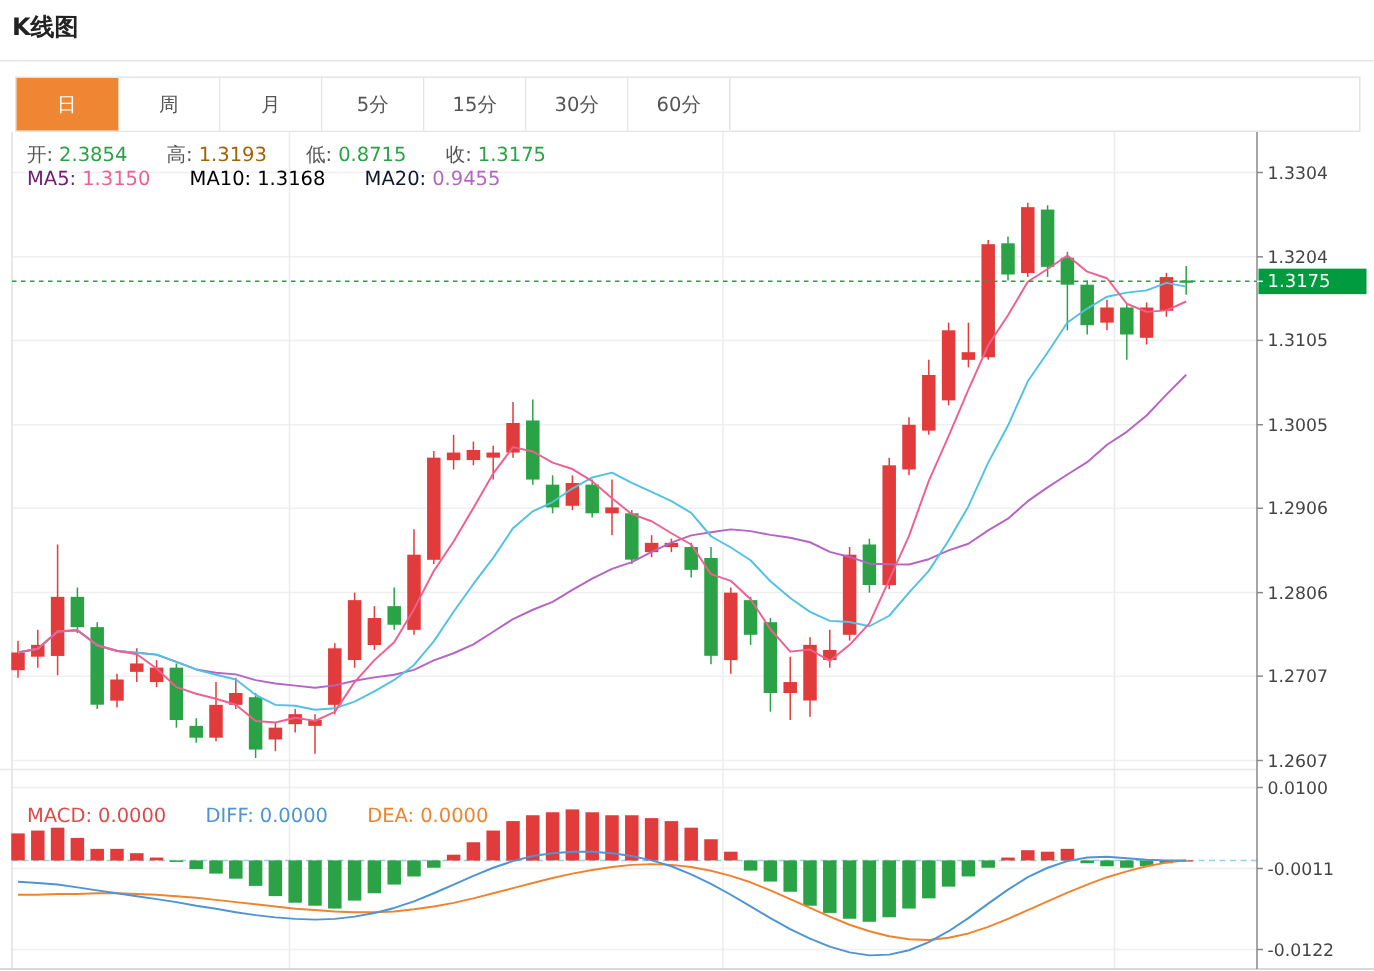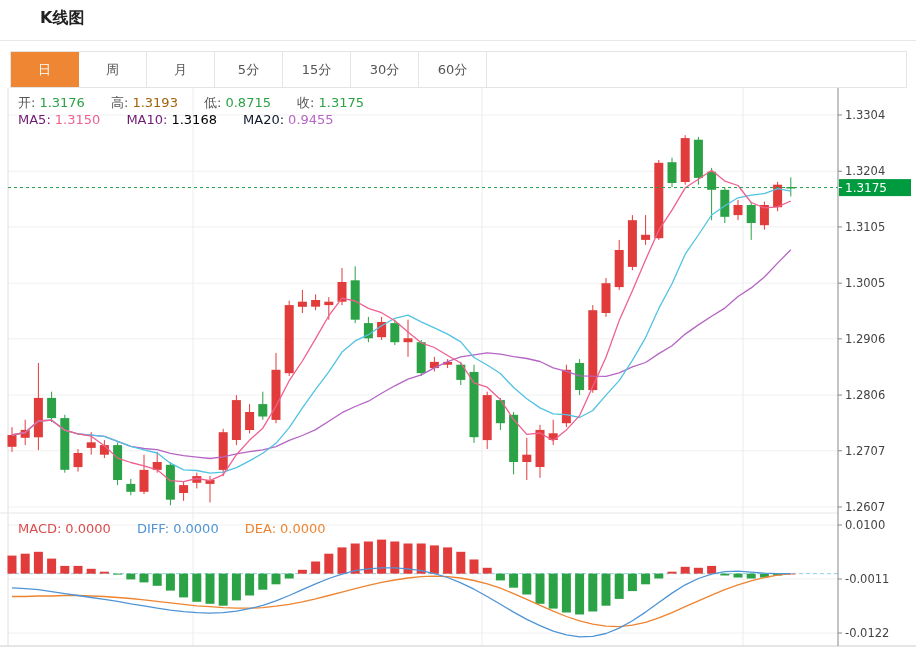--- a/index.html
+++ b/index.html
@@ -1,18 +1,18 @@
 <!DOCTYPE html>
 <html><head>
 <meta charset="utf-8">
 <style>
   html,body{margin:0;padding:0;background:#fff;}
   .page{position:relative;width:916px;height:647px;background:#fff;overflow:hidden;
         font-family:"DejaVu Sans","Liberation Sans",sans-serif;}
-  .title{position:absolute;left:8px;top:8px;font-size:16px;font-weight:bold;color:#222;margin-left:32px;}
+  .title{position:absolute;left:8px;top:8px;font-size:16px;font-weight:bold;color:#222;}
   .fa-link{position:absolute;right:8px;top:11px;font-size:12px;color:#999;cursor:pointer;text-decoration:none;margin-top:48px;}
   .hr1{position:absolute;left:0;top:40px;width:916px;height:1px;background:#e8e8e8;}
   .tabbar{position:absolute;left:10px;top:51px;width:897px;height:37px;box-sizing:border-box;
           border:1px solid #e4e4e4;display:flex;background:#fff;}
   .tab{width:68px;box-sizing:border-box;border-right:1px solid #e4e4e4;display:flex;
        align-items:center;justify-content:center;font-size:13px;color:#555;cursor:pointer;background:#fff;}
   .tab.active{background:#ee8633;color:#fff;border-color:#ee8633;}
   .legend{position:absolute;left:18px;font-size:13px;z-index:3;white-space:nowrap;}
   .legend span{margin-right:4px;}
   .legend .lab{color:#555;}
@@ -31,33 +31,33 @@
     <div class="tab active">日</div>
     <div class="tab">周</div>
     <div class="tab">月</div>
     <div class="tab">5分</div>
     <div class="tab">15分</div>
     <div class="tab">30分</div>
     <div class="tab">60分</div>
   </div>
 
   <div class="legend" style="top:94px;">
-    <span class="lab">开:</span><span style="color:#2ba245">1.3176</span><span class="gap"></span>
+    <span class="lab">开:</span><span style="color:#2ba245">2.3854</span><span class="gap"></span>
     <span class="lab">高:</span><span style="color:#a16207">1.3193</span><span class="gap"></span>
     <span class="lab">低:</span><span style="color:#2ba245">0.8715</span><span class="gap"></span>
     <span class="lab">收:</span><span style="color:#2ba245">1.3175</span>
   </div>
 
   <div class="legend" style="top:112px;">
     <span style="color:#701a75">MA5:</span><span style="color:#ef608f">1.3150</span><span class="gap"></span>
-    <span style="color:#701a75">MA10:</span><span style="color:#000000">1.3168</span><span class="gap"></span>
+    <span style="color:#000000">MA10:</span><span style="color:#000000">1.3168</span><span class="gap"></span>
     <span style="color:#0f172a">MA20:</span><span style="color:#b565c4">0.9455</span>
   </div>
 
-  <div class="legend" style="top:521px;">
+  <div class="legend" style="top:537px;">
     <span style="color:#dc4c4c">MACD:</span><span style="color:#dc4c4c">0.0000</span><span class="gap"></span>
     <span style="color:#4f94d5">DIFF:</span><span style="color:#4f94d5">0.0000</span><span class="gap"></span>
     <span style="color:#ee8430">DEA:</span><span style="color:#ee8430">0.0000</span>
   </div>
 
   <svg class="chart" id="chart-svg" width="916" height="559" viewBox="0 88 916 559">
       <line x1="8" y1="115" x2="838" y2="115" stroke="#f0f0f0" stroke-width="1"></line>
       <line x1="8" y1="171.24103299856526" x2="838" y2="171.24103299856526" stroke="#f0f0f0" stroke-width="1"></line>
       <line x1="8" y1="226.91965566714492" x2="838" y2="226.91965566714492" stroke="#f0f0f0" stroke-width="1"></line>
       <line x1="8" y1="283.16068866571015" x2="838" y2="283.16068866571015" stroke="#f0f0f0" stroke-width="1"></line>

